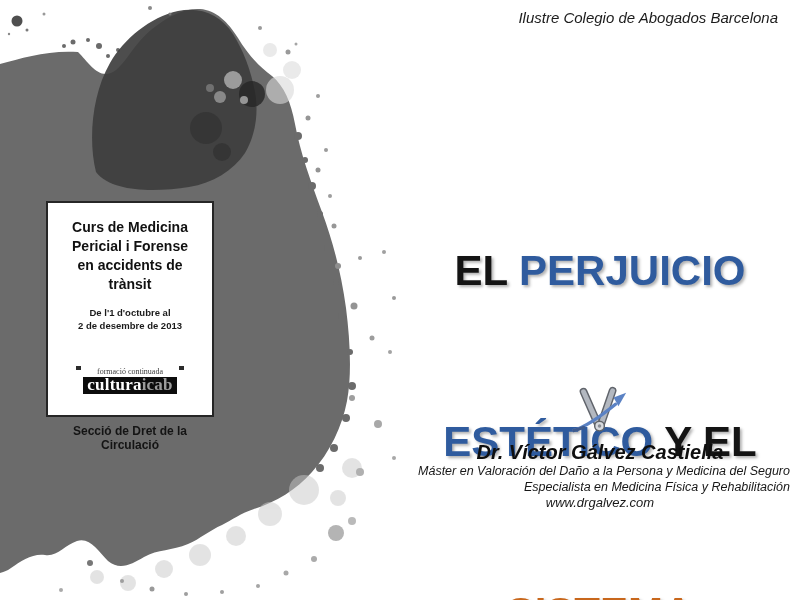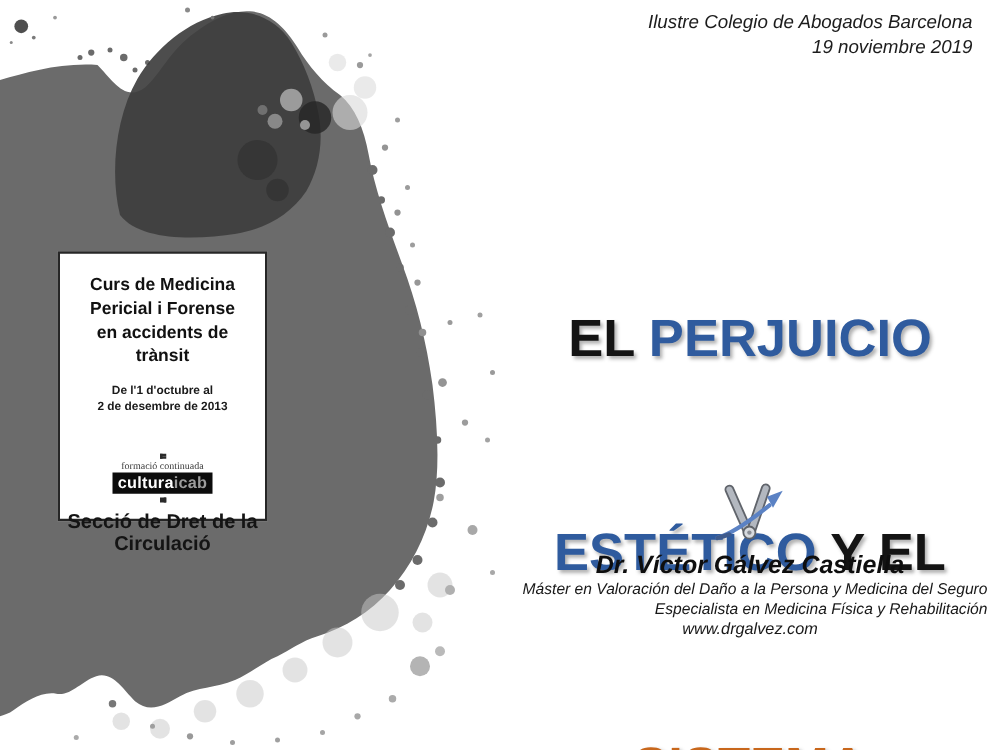--- a/index.html
+++ b/index.html
@@ -28,29 +28,29 @@
   .t-orange{color:#c8671c;}
 
   
   .card{
     position:absolute;left:46px;top:201px;width:168px;height:216px;
     box-sizing:border-box;background:#ffffff;border:2px solid #262626;
     text-align:center;
   }
   .card-title{margin-top:15px;padding:0 17px;font-weight:bold;font-size:14px;line-height:19px;color:#111;}
   .card-dates{margin-top:12px;font-weight:bold;font-size:9.5px;line-height:13px;color:#1a1a1a;}
-  .logo{display:flex;justify-content:center;align-items:center;margin-top:34px;height:32px;flex-direction:column;}
+  .logo{display:flex;justify-content:center;align-items:flex-start;margin-top:34px;height:32px;}
   .bracket{width:5px;border:2px solid #2b2b2b;box-sizing:border-box;}
   .bracket-l{border-right:none;}
   .bracket-r{border-left:none;}
   .logo-mid{display:flex;flex-direction:column;justify-content:flex-end;padding:2px 2px 3px;}
   .logo-small{font-family:"Liberation Serif",serif;font-size:8px;line-height:8px;color:#3a3a3a;margin-bottom:1px;text-align:center;}
-  .logo-box{background:#0c0c0c;color:#fff;font-weight:bold;font-size:13px;line-height:16px;padding:0 4px 1px;letter-spacing:.2px;}
+  .logo-box{background:#0c0c0c;color:#fff;font-weight:bold;font-size:17px;line-height:16px;padding:0 4px 1px;letter-spacing:.2px;font-family:Liberation Serif, serif;}
   .lb-light{color:#9c9c9c;}
-  .card-footer{margin-top:11px;font-weight:bold;font-size:16px;color:#141414;}
+  .card-footer{margin-top:26px;font-weight:bold;font-size:12px;color:#141414;}
 
   
   .author{position:absolute;left:410px;top:386px;width:380px;text-align:center;}
   .compass{display:block;margin:0 auto 2px;}
   .author-name{font-size:20px;font-weight:bold;font-style:italic;color:#0e0e0e;line-height:24px;}
   .author-line{font-size:12.5px;font-style:italic;color:#181818;line-height:15.5px;text-align:right;}
   .website{font-size:13px;font-style:italic;color:#181818;line-height:15.5px;}
 </style>
 </head>
 <body>
@@ -148,21 +148,20 @@
     <circle cx="222" cy="592" r="2" fill="#a0a0a0"></circle>
       <circle cx="186" cy="594" r="2" fill="#9e9e9e"></circle>
     <circle cx="152" cy="589" r="2.5" fill="#999999"></circle>
       <circle cx="122" cy="581" r="2" fill="#9e9e9e"></circle>
     <circle cx="90" cy="563" r="3" fill="#777777"></circle>
       <circle cx="61" cy="590" r="2" fill="#aaaaaa"></circle>
   </svg>
 
   <div class="header">
     <div>Ilustre Colegio de Abogados Barcelona</div>
-    <div>19 noviembre 2019</div>
   </div>
 
   <div class="title">
     <div><span class="t-dark">EL </span><span class="t-blue">PERJUICIO</span></div>
     <div><span class="t-blue">ESTÉTICO</span><span class="t-dark"> Y EL</span></div>
     <div><span class="t-orange">SISTEMA</span></div>
     
   </div>
 
   <div class="card">

